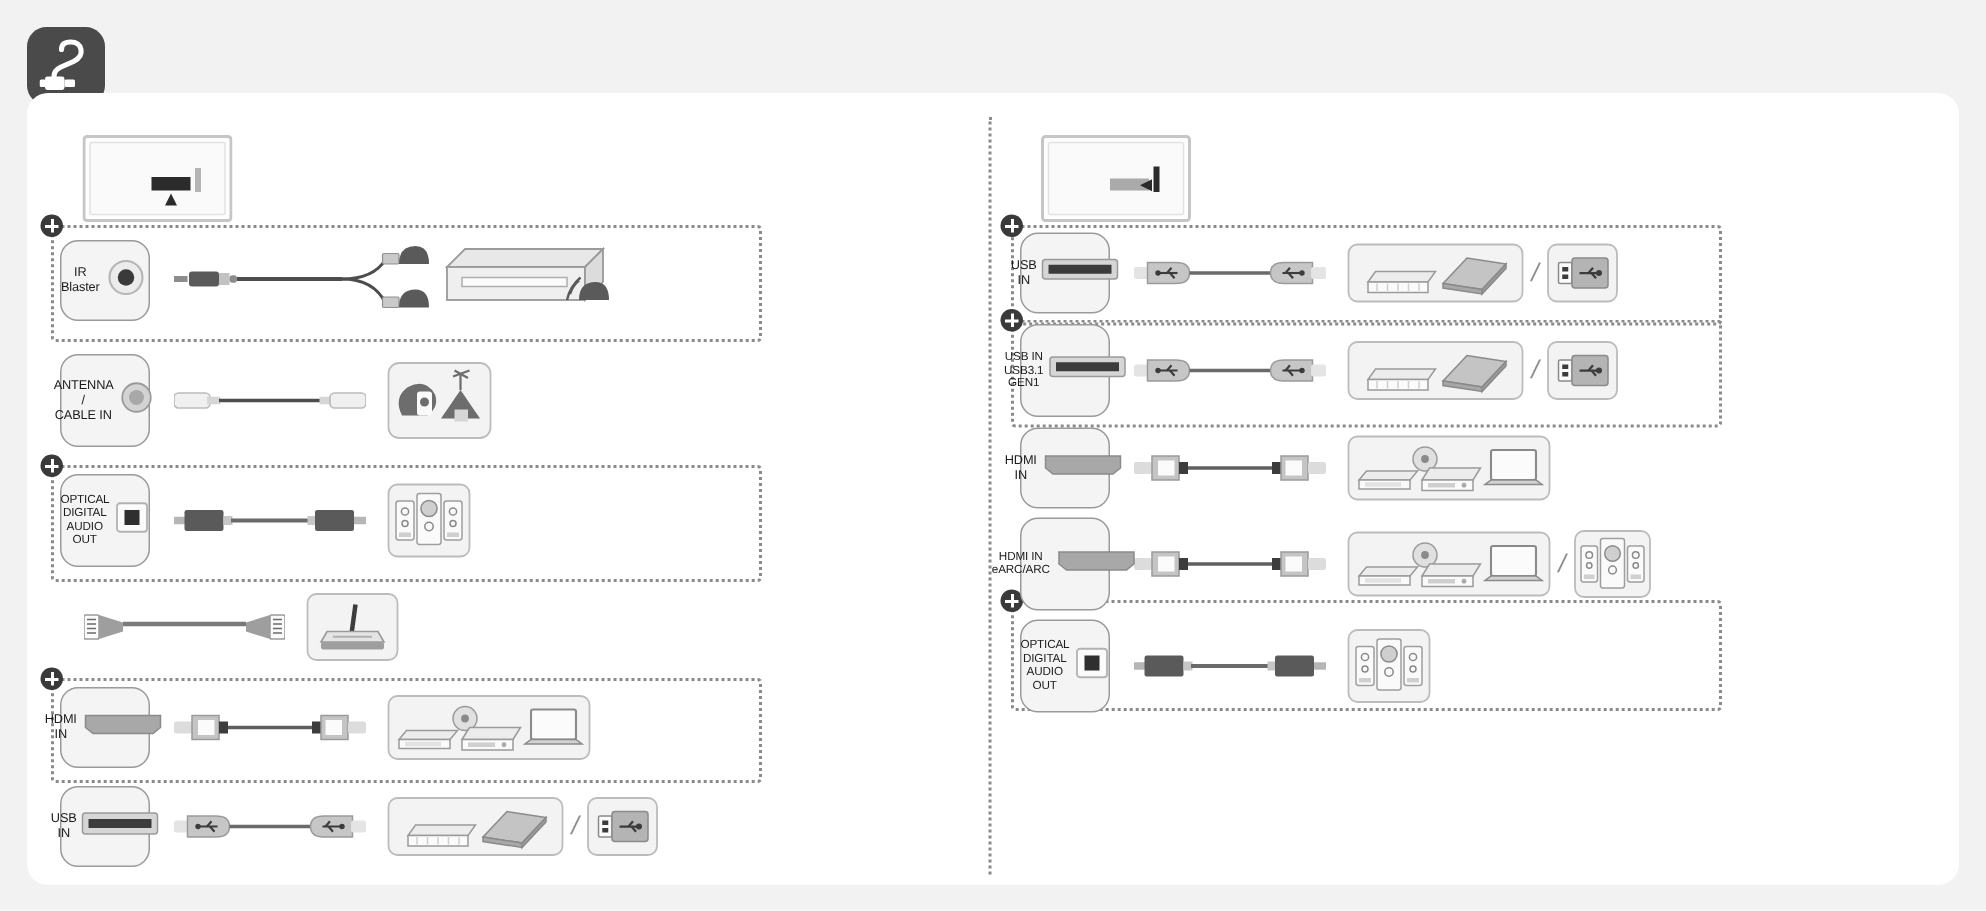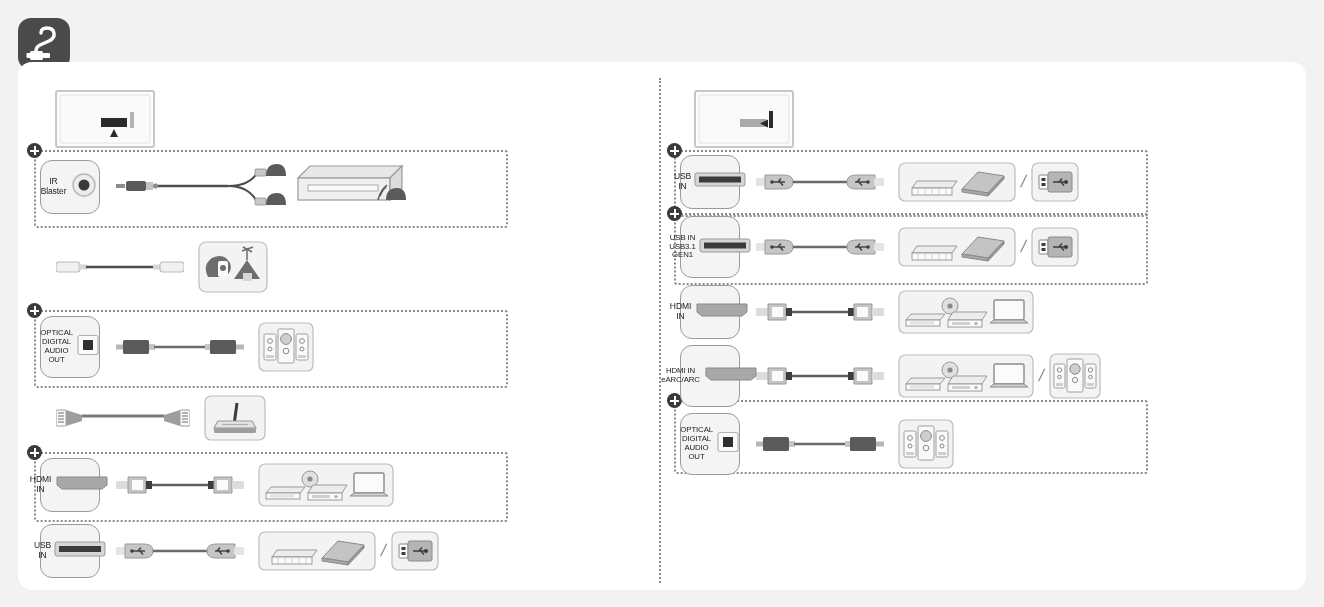--- a/index.html
+++ b/index.html
@@ -181,20 +181,30 @@
           <path d="M96 40 Q96 28 107 28 Q116 28 116 40 Z" fill="#5a5a5a"></path>
           <g fill="none" stroke="#5a5a5a" stroke-width="1.6">
             <path d="M90 36 Q92 30 96 27"></path>
             <path d="M88 40 Q90 31 97 25"></path>
           </g>
         </svg>
       </div>
     </div>
 
     <div class="row" style="--rh:86px;">
+      <div class="port tall">
+        <span class="port-label">ANTENNA /
+CABLE IN</span>
+        <span class="port-art">
+          <svg width="26" height="24" viewBox="0 0 26 24">
+            <circle cx="13" cy="12" r="9.5" fill="#d3d3d3" stroke="#9a9a9a" stroke-width="1.2"></circle>
+            <circle cx="13" cy="12" r="5" fill="#a8a8a8"></circle>
+          </svg>
+        </span>
+      </div>
       <div class="cable" style="margin-left:16px;">
         <svg width="128" height="24" viewBox="0 0 128 24">
           <rect x="0" y="7" width="24" height="10" rx="3" fill="#f0f0f0" stroke="#bcbcbc" stroke-width="1.1"></rect>
           <rect x="22" y="9.5" width="9" height="5" fill="#d6d6d6"></rect>
           <path d="M30 12 L98 12" stroke="#4d4d4d" stroke-width="2.4"></path>
           <rect x="97" y="9.5" width="9" height="5" fill="#d6d6d6"></rect>
           <rect x="104" y="7" width="24" height="10" rx="3" fill="#f0f0f0" stroke="#bcbcbc" stroke-width="1.1"></rect>
         </svg>
       </div>
       <div class="devices" style="margin-left:14px;">

